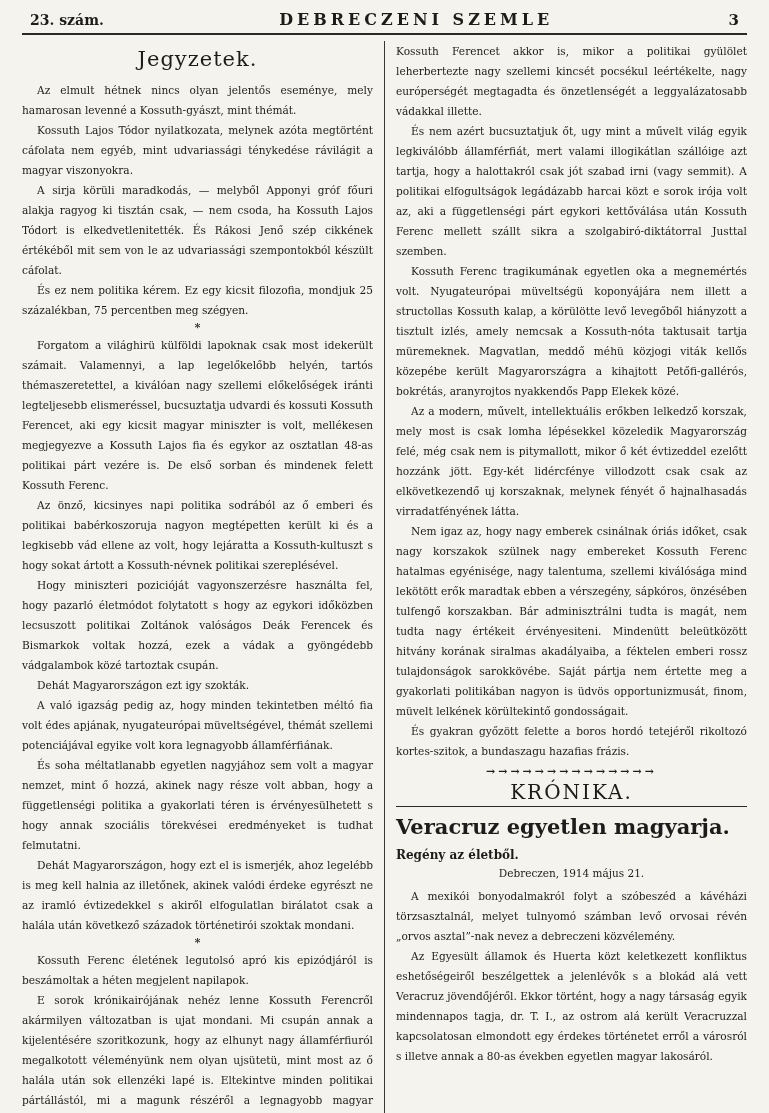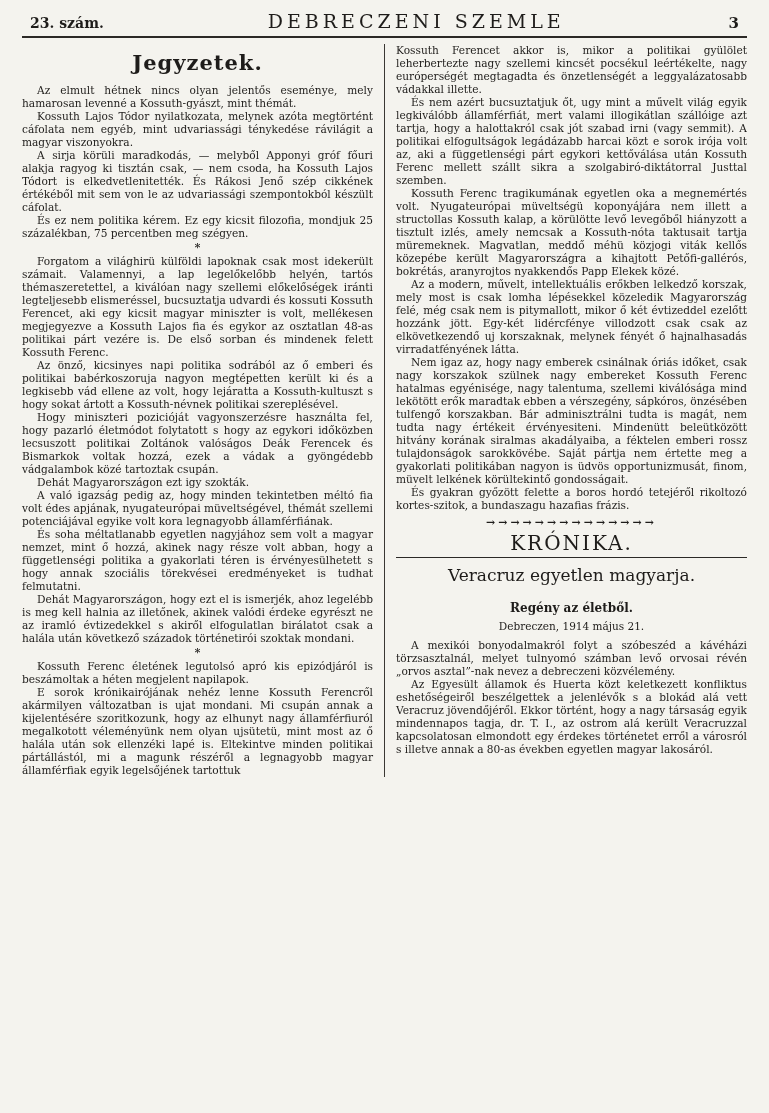--- a/index.html
+++ b/index.html
@@ -4,53 +4,53 @@
 <style>
   html,body{margin:0;padding:0;}
   body{
     width:769px;height:1113px;overflow:hidden;
     background:#f4f3ee;color:#1e1c1a;
     font-family:"DejaVu Serif","Liberation Serif",serif;
   }
   .page{box-sizing:border-box;width:769px;height:1113px;padding:10px 22px 0 22px;}
   .masthead{display:flex;justify-content:space-between;align-items:baseline;padding:0 8px;}
   .issue{font-size:14px;font-weight:bold;}
-  .paper-title{font-size:19px;font-weight:normal;letter-spacing:4px;}
+  .paper-title{font-size:16px;font-weight:bold;letter-spacing:4px;}
   .page-num{font-size:15px;font-weight:bold;}
   .head-rule{border:0;border-top:2px solid #2b2926;margin:4px 0 0 0;}
   .columns{display:flex;margin-top:6px;}
   .col{flex:1 1 0;min-width:0;}
   .col-left{padding-right:11px;}
   .col-right{padding-left:11px;}
   .col-divider{width:1px;background:#3a3733;flex:0 0 1px;}
   .section-heading{
-    text-align:center;font-size:21px;font-weight:bold;
+    text-align:center;font-size:21px;font-weight:normal;
     margin:6px 0 9px 0;letter-spacing:1px;
   }
   p.para{
-    margin:0;font-size:10.6px;line-height:13px;
+    margin:0;font-size:10.6px;line-height:20px;
     text-align:justify;text-indent:15px;
   }
   p.para.noindent{text-indent:0;}
   p.para.separator{text-align:center;text-indent:0;font-weight:bold;line-height:15px;}
   .signature{
     margin:3px 46px 4px 0;text-align:right;
     font-size:11.5px;font-weight:bold;
   }
   .ornament-row{
     text-align:center;font-size:11px;font-weight:bold;
     letter-spacing:3px;margin:4px 0 2px 0;color:#1e1c1a;
   }
   .kronika-heading{
     text-align:center;font-size:20px;font-weight:normal;
     letter-spacing:2px;margin:2px 0 2px 0;
   }
   .kronika-rule{border:0;border-top:1px solid #2b2926;margin:2px 0 7px 0;}
-  .article-title{text-align:center;font-size:17px;font-weight:normal;margin:4px 0 6px 0;}
-  .article-subtitle{text-align:center;font-size:12px;font-weight:bold;margin:16px 0 5px 0;}
+  .article-title{text-align:left;font-size:21px;font-weight:bold;margin:4px 0 6px 0;}
+  .article-subtitle{font-size:12px;font-weight:bold;margin:9px 0 5px 0;}
   .dateline{text-align:center;font-size:10.5px;margin:0 0 7px 0;}
 </style>
 </head>
 <body>
 
 <div class="page">
 
   <header class="masthead">
     <span class="issue">23. szám.</span>
     <span class="paper-title">DEBRECZENI SZEMLE</span>

